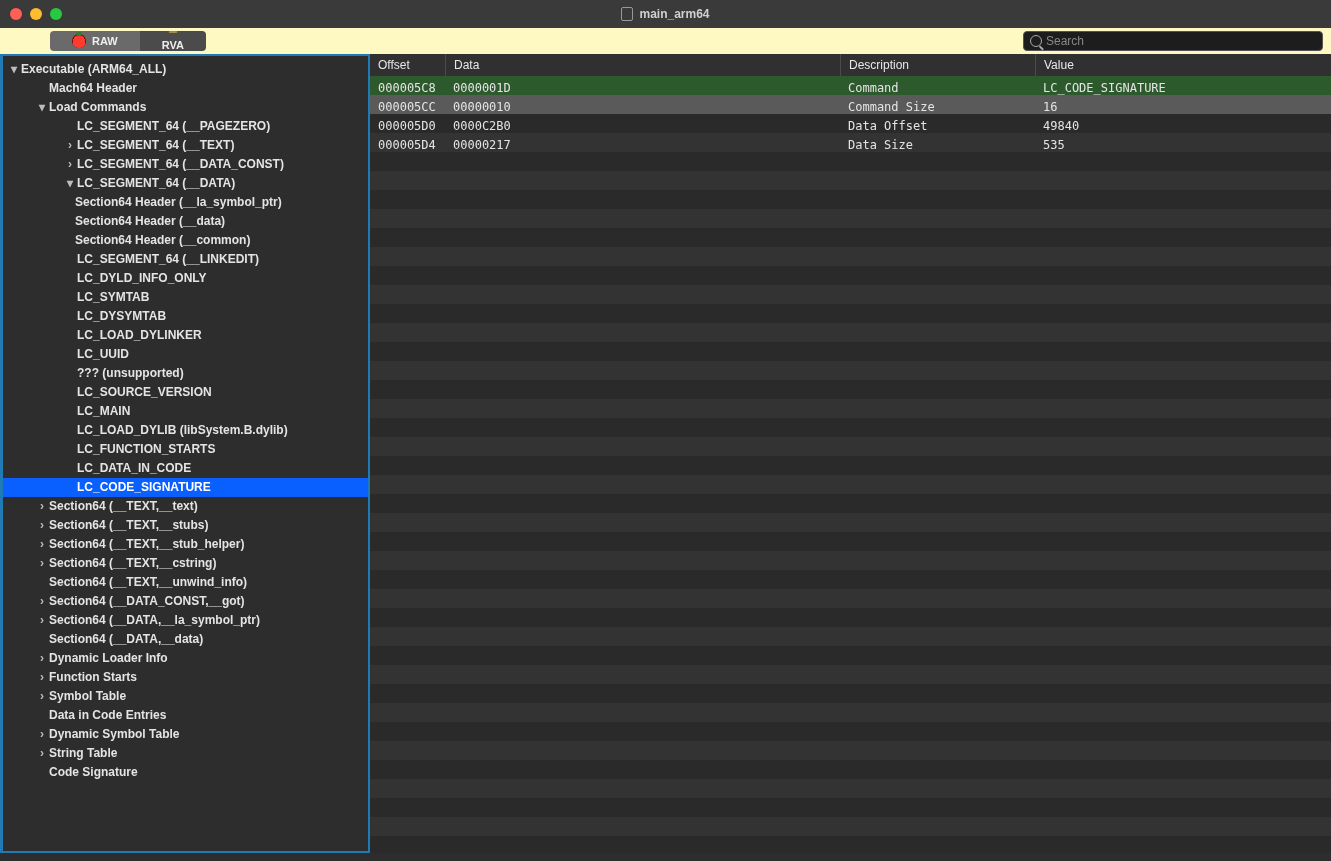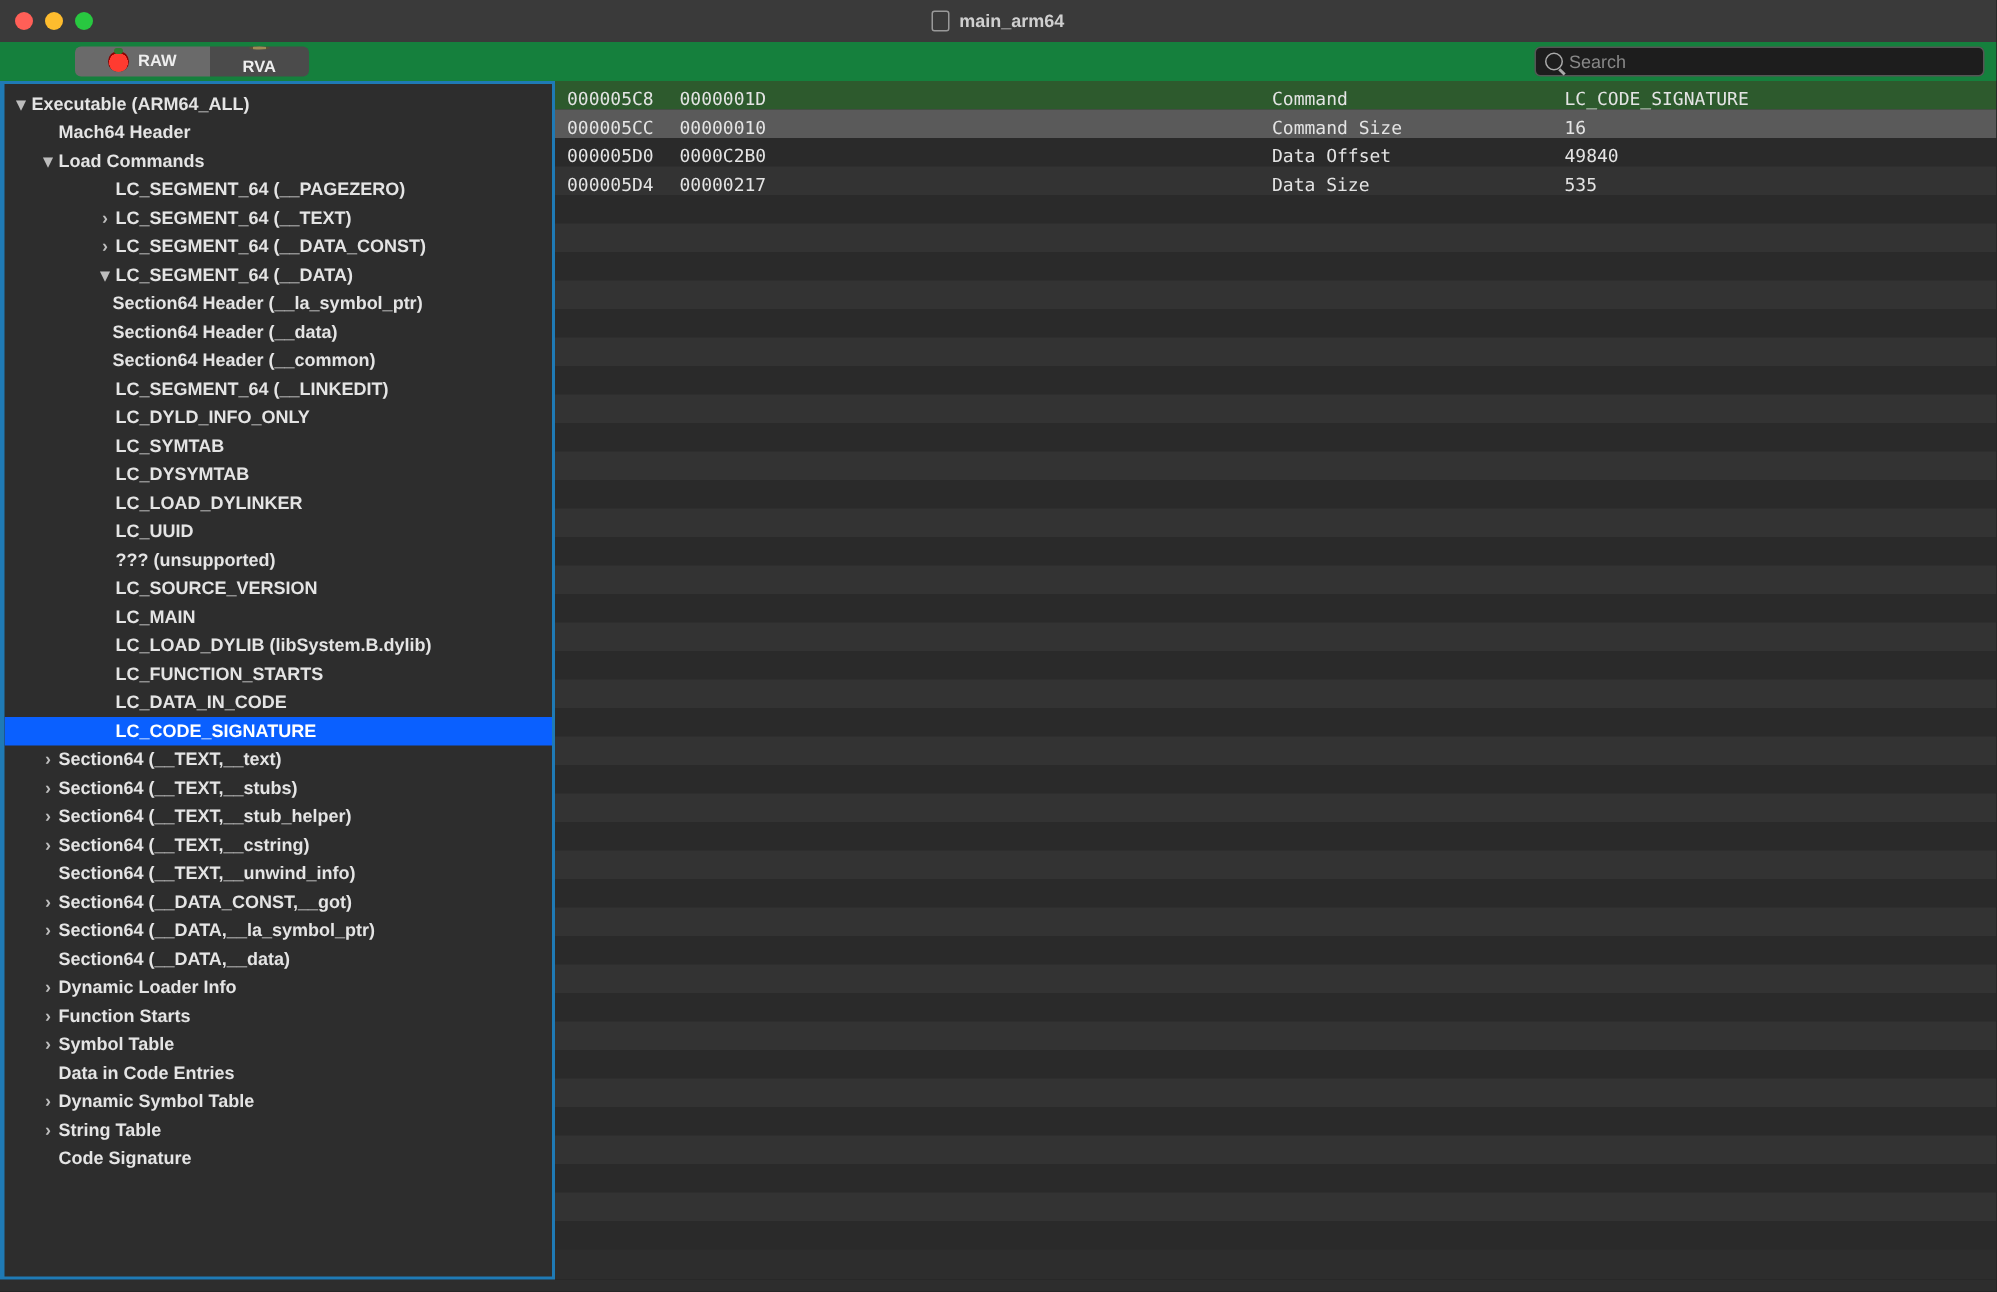--- a/index.html
+++ b/index.html
@@ -34,21 +34,21 @@
     pointer-events:none;
   }
   .doc-icon {
     width:12px;height:14px;border:1px solid #999;border-radius:2px;
     background:#3a3a3a; display:inline-block;
   }
 
   
   .toolbar {
     height: 26px;
-    background: #15803d;
+    background: #fef9c3;
     display:flex; align-items:center;
     padding: 2px 8px;
     gap: 4px;
   }
   .seg {
     display:flex; align-items:center;
   }
   .seg-btn {
     height: 20px; padding: 0 22px;
     background:#4b4b4b; color:#eee;
@@ -103,21 +103,21 @@
     white-space:nowrap;
     padding-right:4px;
     cursor:default;
   }
   .tree-item .disclose {
     width:14px; text-align:center; color:#bdbdbd;
     display:inline-block;flex:none;
   }
   .tree-item .disclose.blank { visibility:hidden; }
   .tree-item.sel { background:#0a60ff; color:#fff; }
-  .pad0{padding-left:4px;} .pad1{padding-left:22px;} .pad2{padding-left:60px;align-items:center;}
+  .pad0{padding-left:4px;} .pad1{padding-left:32px;} .pad2{padding-left:60px;align-items:center;}
   .pad3{padding-left:58px;}
 
   
   .detail { flex:1; background:#2d2d2d; display:flex;flex-direction:column; }
   .thead {
     display:flex; height:22px;
     background:#303030; color:#e8e8e8;font-size:12px;
   }
   .thead .th {
     display:flex;align-items:center; padding:0 8px;
@@ -326,20 +326,26 @@
           <span class="disclose">›</span>
           <span>String Table</span>
         </li>
         <li class="tree-item pad1">
           <span class="disclose blank">▾</span>
           <span>Code Signature</span>
         </li>
       </ul>
   </div>
   <div class="detail">
+    <div class="thead">
+      <div class="th col-offset">Offset</div>
+      <div class="th col-data">Data</div>
+      <div class="th col-desc">Description</div>
+      <div class="th col-value">Value</div>
+    </div>
     <div class="tbody" id="tbody">
         <div class="tr hl-green">
           <div class="td col-offset">000005C8</div>
           <div class="td col-data">0000001D</div>
           <div class="td col-desc">Command</div>
           <div class="td col-value">LC_CODE_SIGNATURE</div>
         </div>
         <div class="tr hl-grey">
           <div class="td col-offset">000005CC</div>
           <div class="td col-data">00000010</div>

